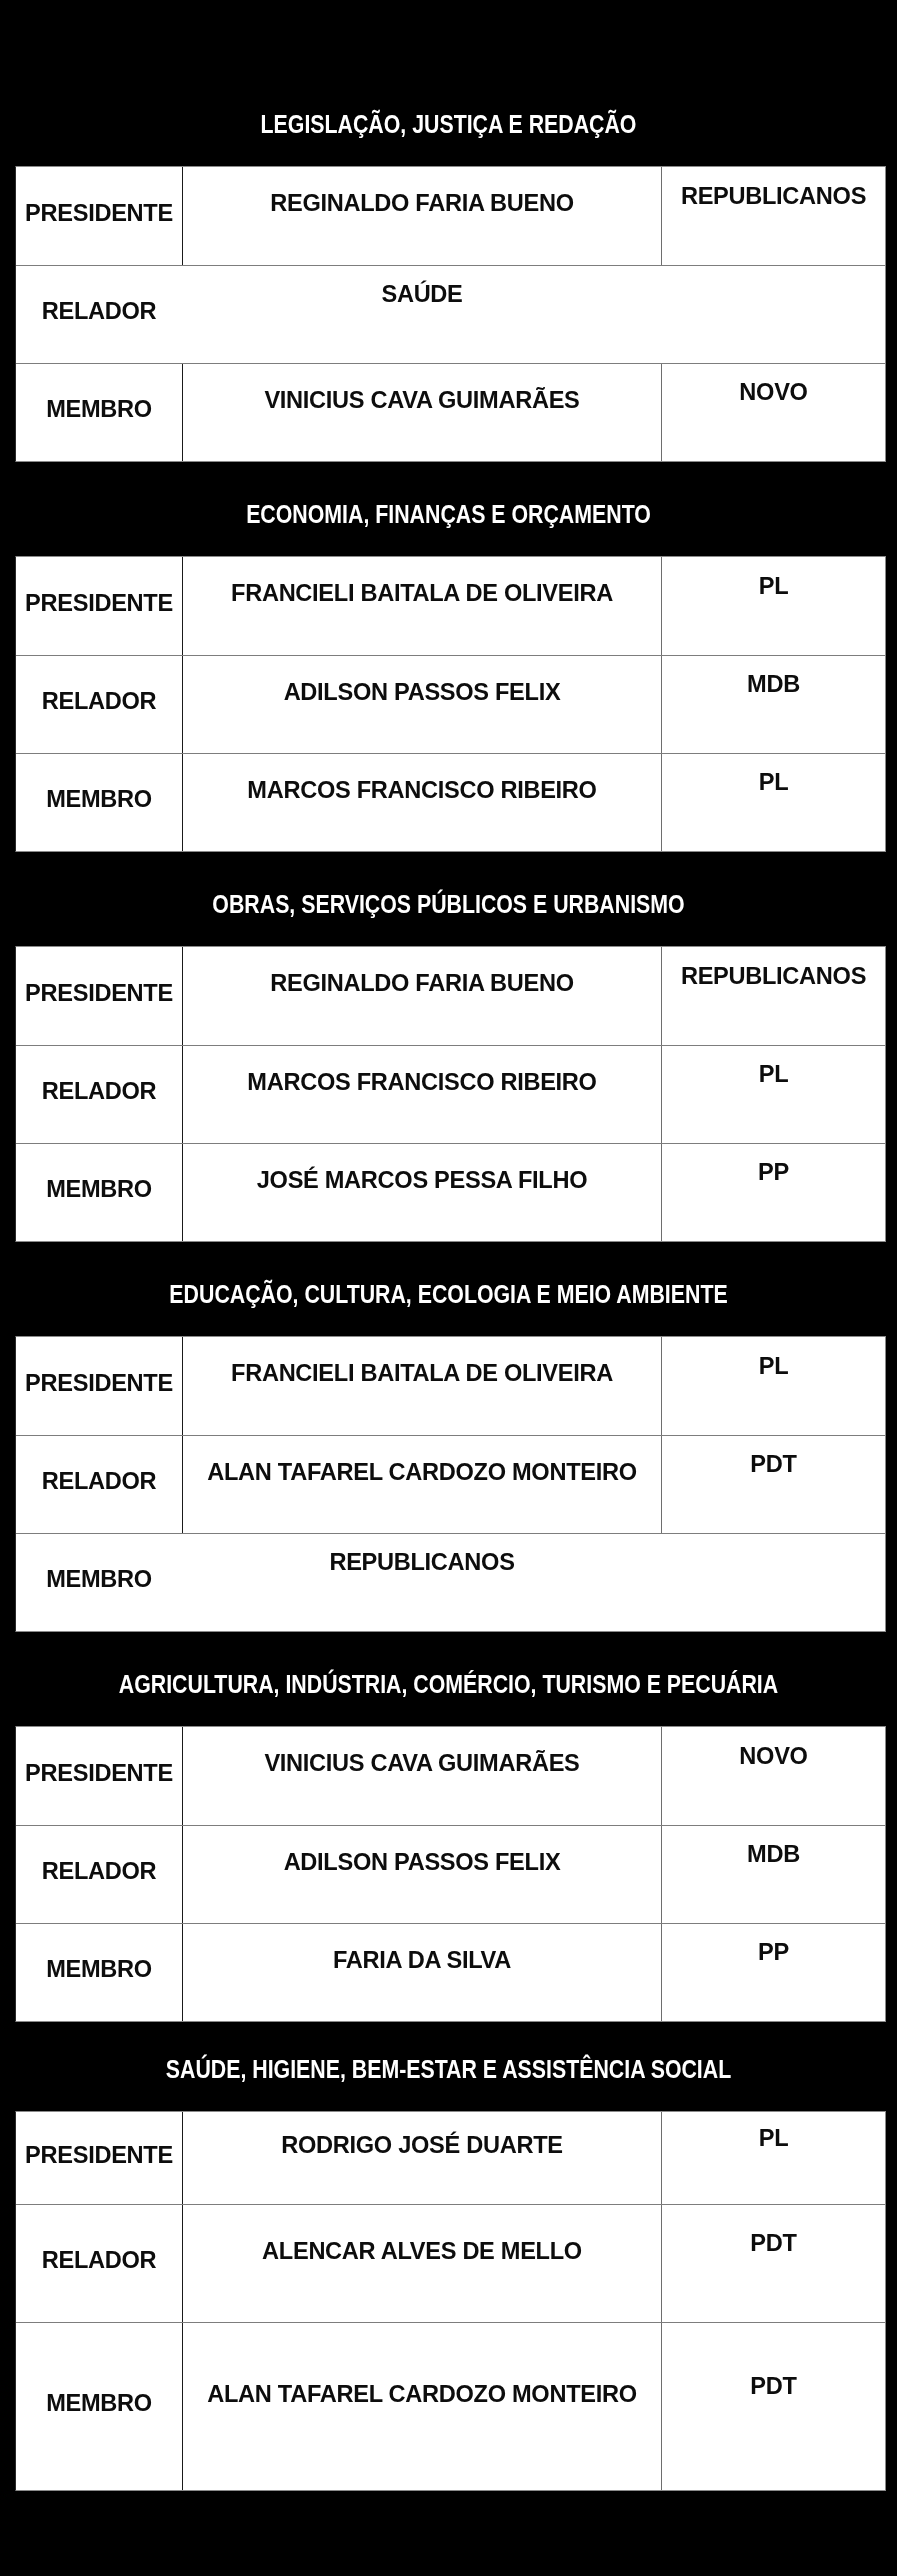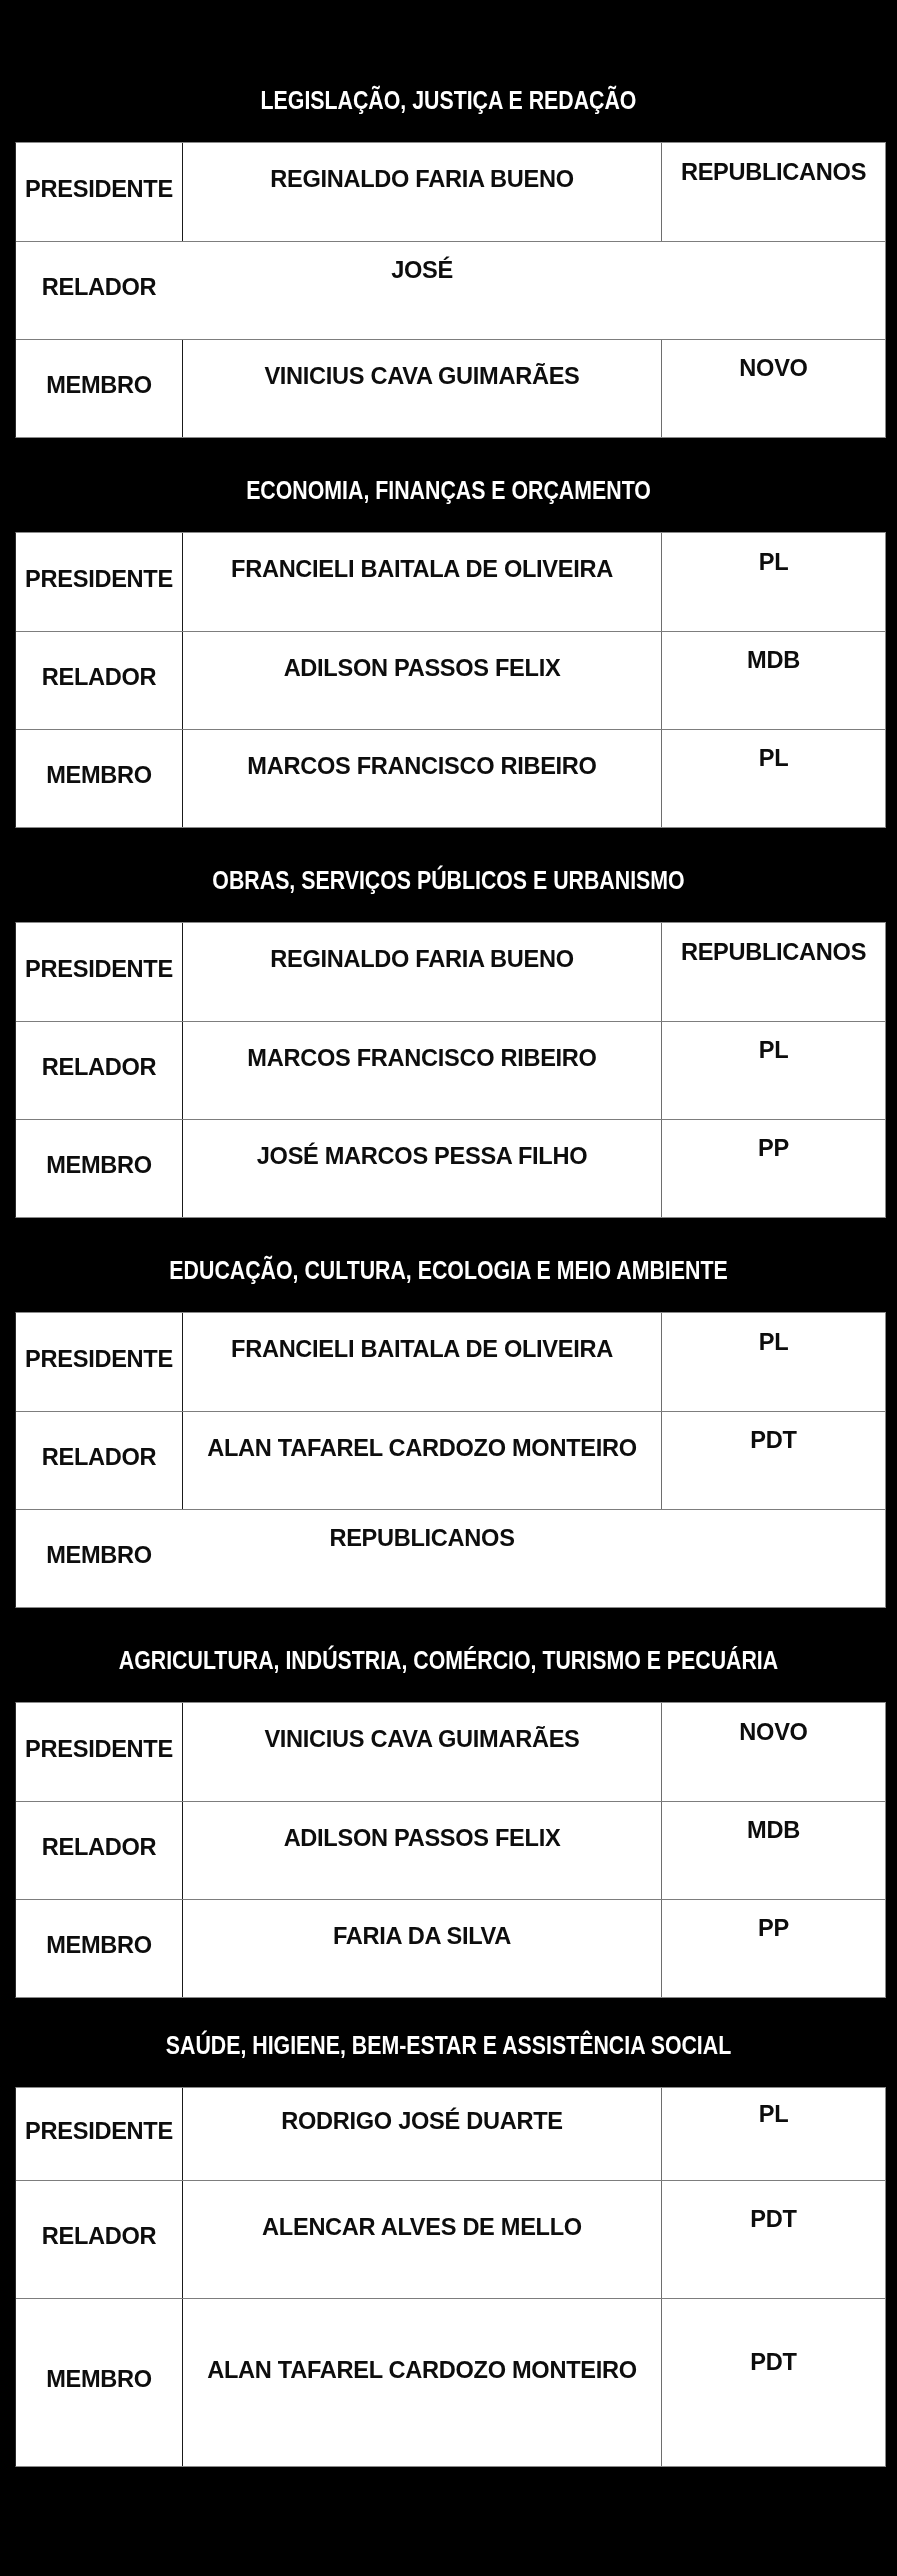--- a/index.html
+++ b/index.html
@@ -4,21 +4,21 @@
 <style>
   html { background:#000; }
   html, body { margin:0; padding:0; }
   body {
     width:897px; height:2576px;
     background:#000000;
     font-family:"Liberation Sans", sans-serif;
     overflow:hidden;
   }
   .committee { padding-top:38px; }
-  .committee--1 { padding-top:86px; }
+  .committee--1 { padding-top:110px; }
   .committee--6 { padding-top:33px; }
   .committee-title {
     margin:0 0 28px 0;
     width:897px;
     font-size:26px; line-height:28px; font-weight:700;
     color:#ffffff; text-align:center;
     transform:scaleX(0.82); transform-origin:center;
     white-space:nowrap;
   }
   .committee-table {
@@ -54,21 +54,21 @@
 <section class="committee committee--1">
   <h2 class="committee-title">LEGISLAÇÃO, JUSTIÇA E REDAÇÃO</h2>
   <div class="committee-table">
     <div class="crow">
       <div class="cell cell--role">PRESIDENTE</div>
       <div class="cell cell--name">REGINALDO FARIA BUENO</div>
       <div class="cell cell--party">REPUBLICANOS</div>
     </div>
     <div class="crow">
       <div class="cell cell--role">RELADOR</div>
-      <div class="cell cell--party">JOSÉ</div>
+      <div class="cell cell--party">SAÚDE</div>
     </div>
     <div class="crow">
       <div class="cell cell--role">MEMBRO</div>
       <div class="cell cell--name">VINICIUS CAVA GUIMARÃES</div>
       <div class="cell cell--party">NOVO</div>
     </div>
   </div>
 </section>
 
 <section class="committee committee--2">

